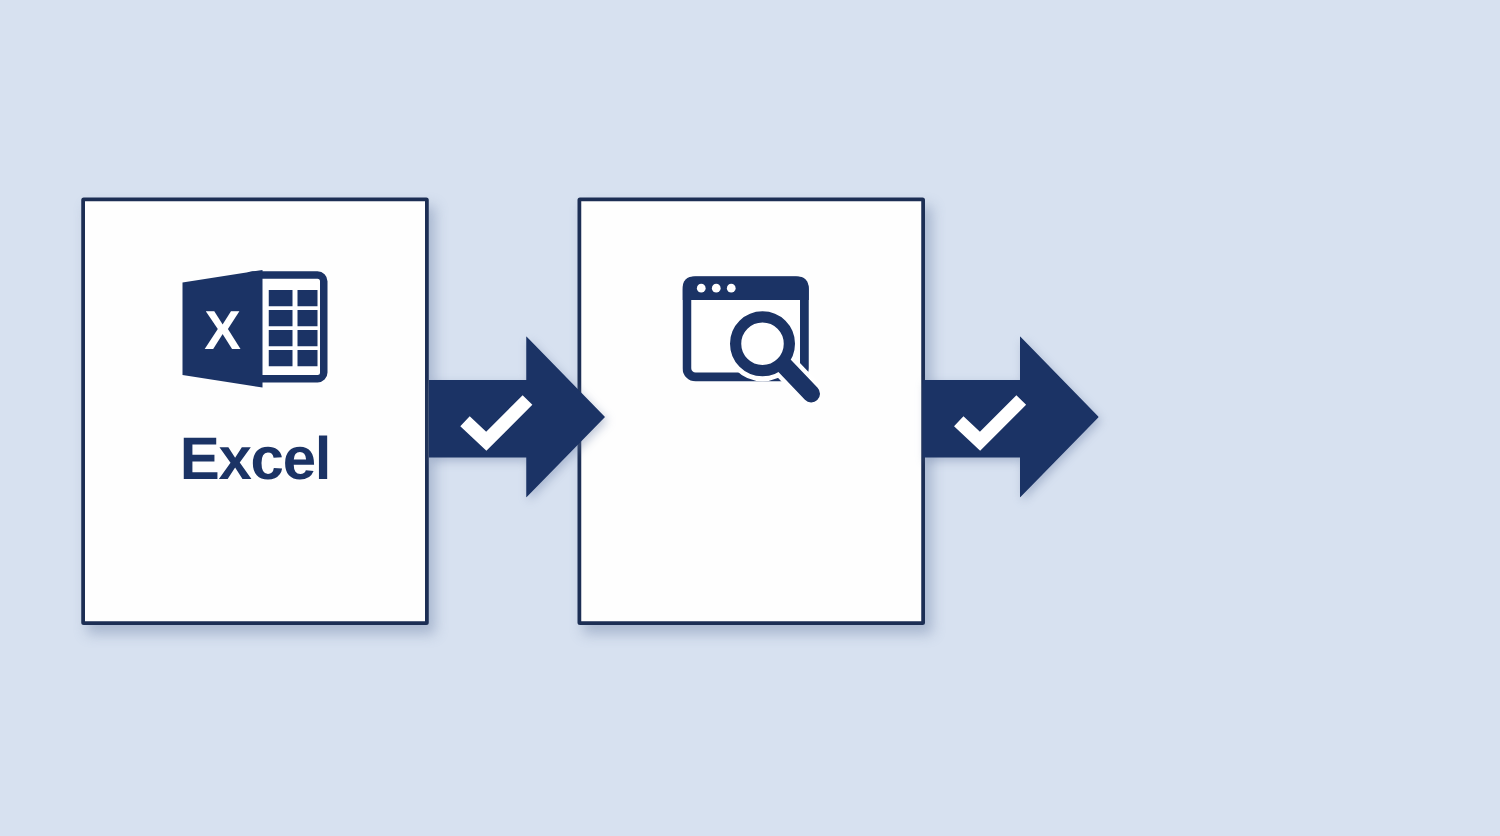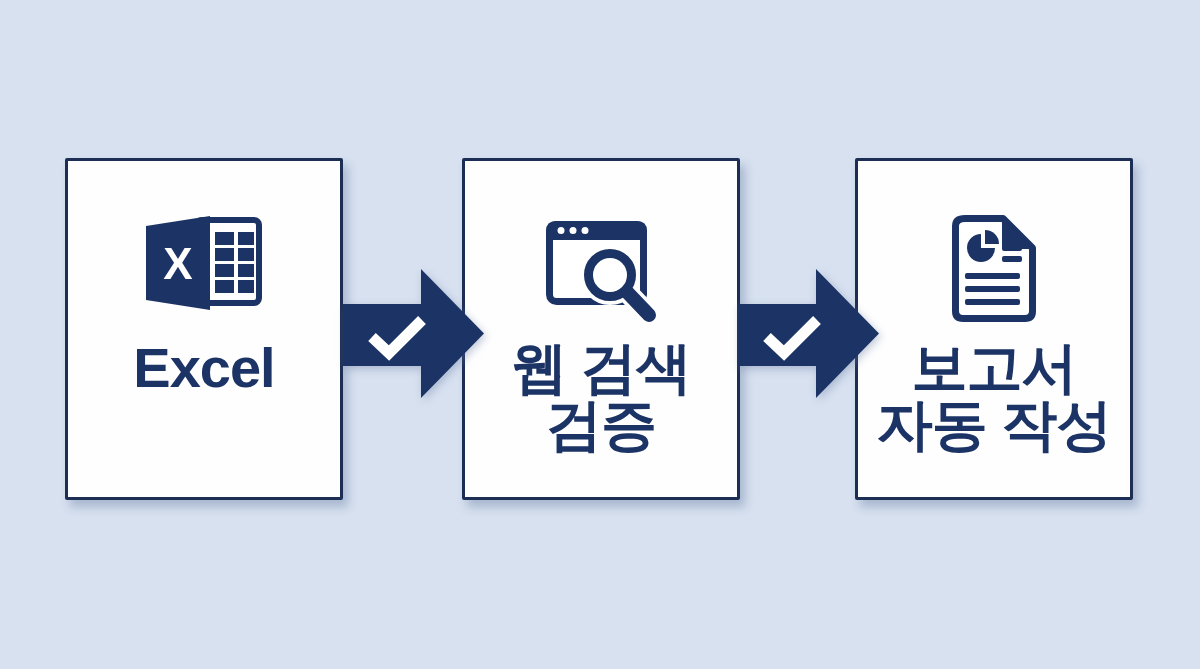--- a/index.html
+++ b/index.html
@@ -27,21 +27,21 @@
   .step-box.b1{left:65px;}
   .step-box.b2{left:462px;}
   .step-box.b3{left:855px;}
   .icon-wrap{position:absolute;}
   .b1 .icon-wrap{top:52px;left:76px;width:120px;height:100px;}
   .b2 .icon-wrap{top:60px;left:81px;width:110px;height:108px;}
   .b3 .icon-wrap{top:54px;left:94px;width:84px;height:107px;}
   .label{
     position:absolute;top:178px;left:0;width:100%;
     text-align:center;color:var(--navy);
-    font-weight:bold;font-size:56px;line-height:57px;letter-spacing:-1px;
+    font-weight:bold;font-size:48px;line-height:57px;letter-spacing:-1px;
   }
   .arrow{
     position:absolute;top:269px;width:141px;height:129px;z-index:5;
     filter:drop-shadow(2px 3px 4px rgba(100,120,160,0.4));
   }
   .arrow.a1{left:343px;}
   .arrow.a2{left:738px;}
   .navy-f{fill:var(--navy);}
   .navy-s{stroke:var(--navy);}
   .white-f{fill:#ffffff;}
@@ -95,50 +95,23 @@
         <g>
           <circle cx="64" cy="54" r="21.5" fill="#ffffff" stroke="#ffffff" stroke-width="17"></circle>
           <line x1="82" y1="72" x2="103" y2="94" stroke="#ffffff" stroke-width="21" stroke-linecap="round"></line>
         </g>
         <g>
           <circle cx="64" cy="54" r="21.5" fill="#ffffff" class="navy-s" stroke-width="9"></circle>
           <line x1="82" y1="72" x2="103" y2="94" class="navy-s" stroke-width="14" stroke-linecap="round"></line>
         </g>
       </svg>
     </div>
-    <div class="label">
-      <div>웹 검색</div>
-      <div>검증</div>
-    </div>
   </div>
 
   <div class="arrow a2">
     <svg width="141" height="129" viewBox="0 0 141 129">
       <path d="M0,35 H78 V0 L141,64.5 L78,129 V97 H0 Z" class="navy-f"></path>
       <path d="M29,68 L46,84 L79,51" fill="none" stroke="var(--check)" stroke-width="11" stroke-linecap="butt" stroke-linejoin="miter"></path>
     </svg>
   </div>
 
-  <div class="step-box b3">
-    <div class="icon-wrap">
-      <svg width="84" height="107" viewBox="0 0 84 107">
-        <path d="M13,3.5 L51,3.5 L80.5,33 L80.5,96 Q80.5,103.5 73,103.5 L11,103.5 Q3.5,103.5 3.5,96 L3.5,11 Q3.5,3.5 13,3.5 Z" class="white-f navy-s" stroke-width="7" stroke-linejoin="round"></path>
-        <polygon points="50,2 82,34 50,34" class="navy-f"></polygon>
-        <g>
-          <path d="M29,33 L29,19 A14,14 0 1 0 43,33 Z" class="navy-f"></path>
-          <path d="M33,29 L33,15 A14,14 0 0 1 47,29 Z" class="navy-f"></path>
-        </g>
-        <g class="navy-f">
-          <rect x="50" y="30" width="20" height="6" rx="2"></rect>
-          <rect x="50" y="41" width="20" height="6" rx="2"></rect>
-          <rect x="13" y="58" width="55" height="6" rx="2"></rect>
-          <rect x="13" y="71" width="55" height="6" rx="2"></rect>
-          <rect x="13" y="84" width="55" height="6" rx="2"></rect>
-        </g>
-      </svg>
-    </div>
-    <div class="label">
-      <div>보고서</div>
-      <div>자동 작성</div>
-    </div>
-  </div>
 
 </div>
 
 </body></html>

